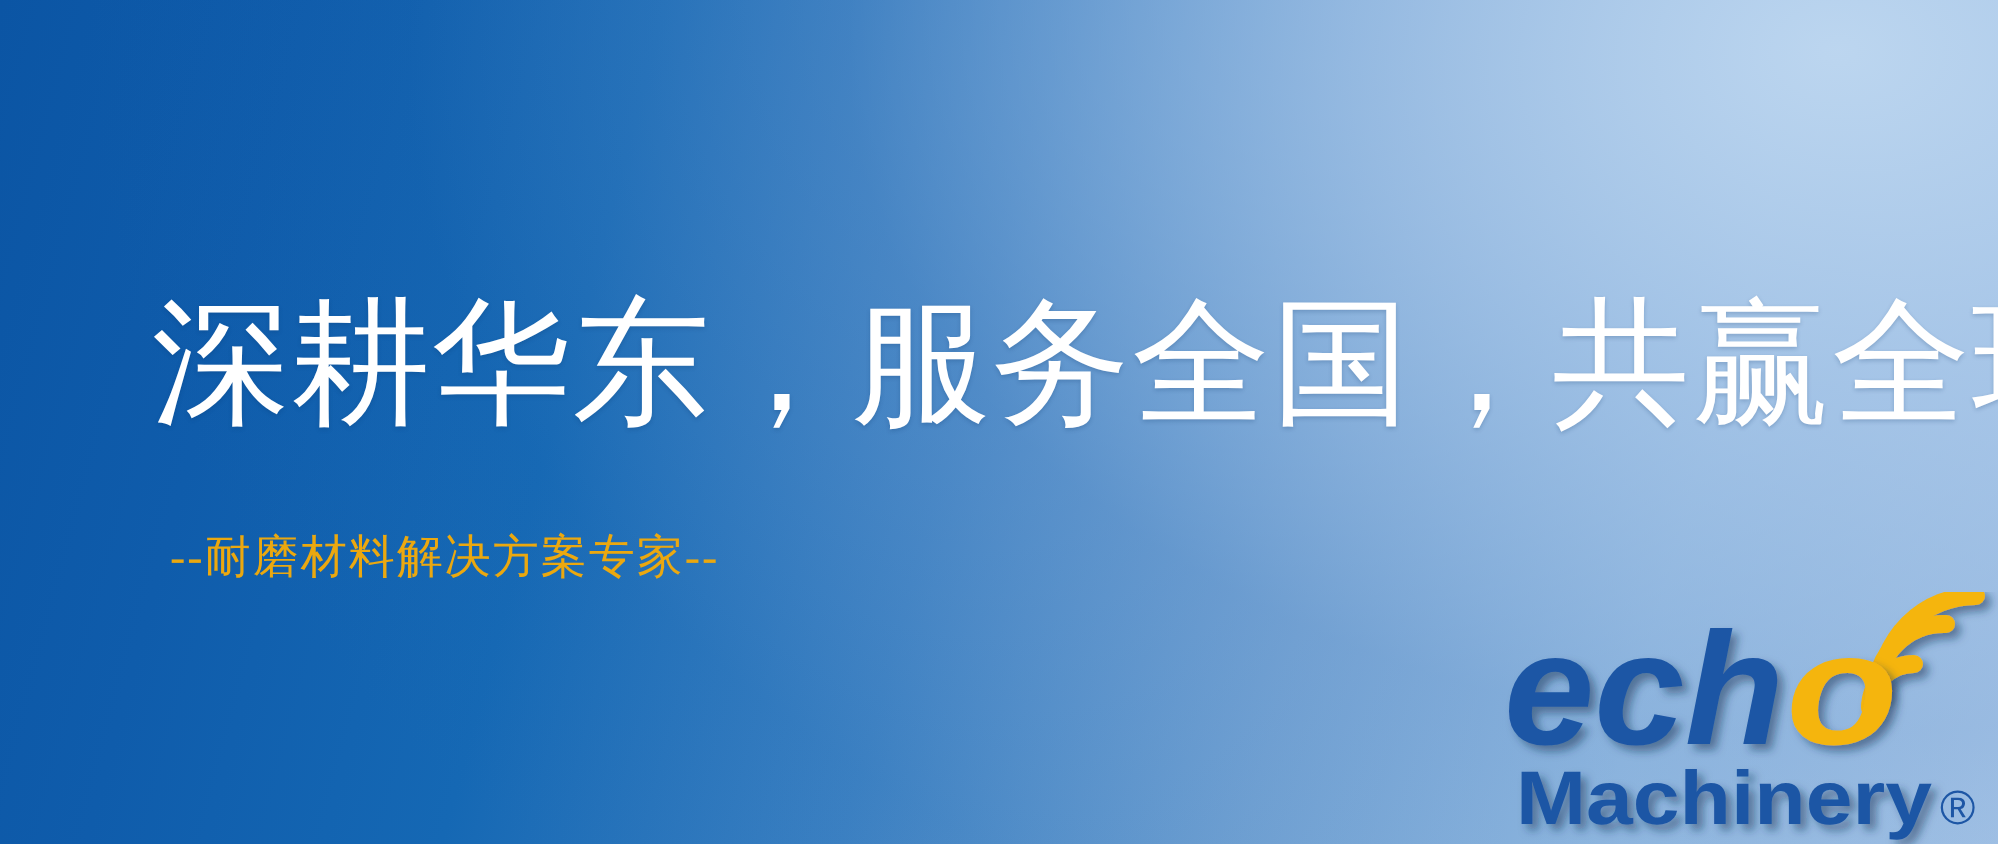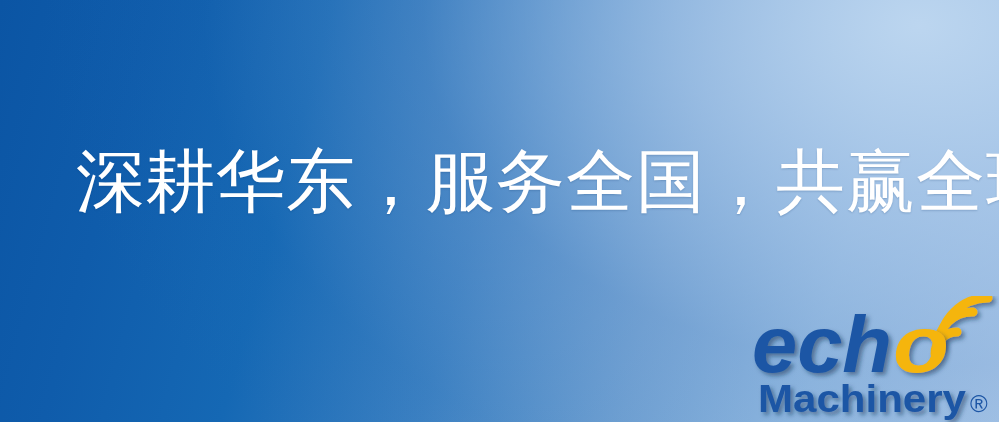--- a/index.html
+++ b/index.html
@@ -69,20 +69,21 @@
   }
   #logo svg { display: block; }
 </style>
 </head>
 <body>
 
 <div id="banner">
 
   <div class="headline">深耕华东，服务全国，共赢全球</div>
 
+  <div class="subtitle">--耐磨材料解决方案专家--</div>
 
   <div id="logo">
     <svg width="247" height="126" viewBox="0 0 247 126" xmlns="http://www.w3.org/2000/svg">
       <defs>
         <filter id="dropsh" x="-30%" y="-30%" width="180%" height="180%">
           <feDropShadow dx="3" dy="3" stdDeviation="2.2" flood-color="#0d2d52" flood-opacity="0.5"></feDropShadow>
         </filter>
       </defs>
 
       <g filter="url(#dropsh)">

